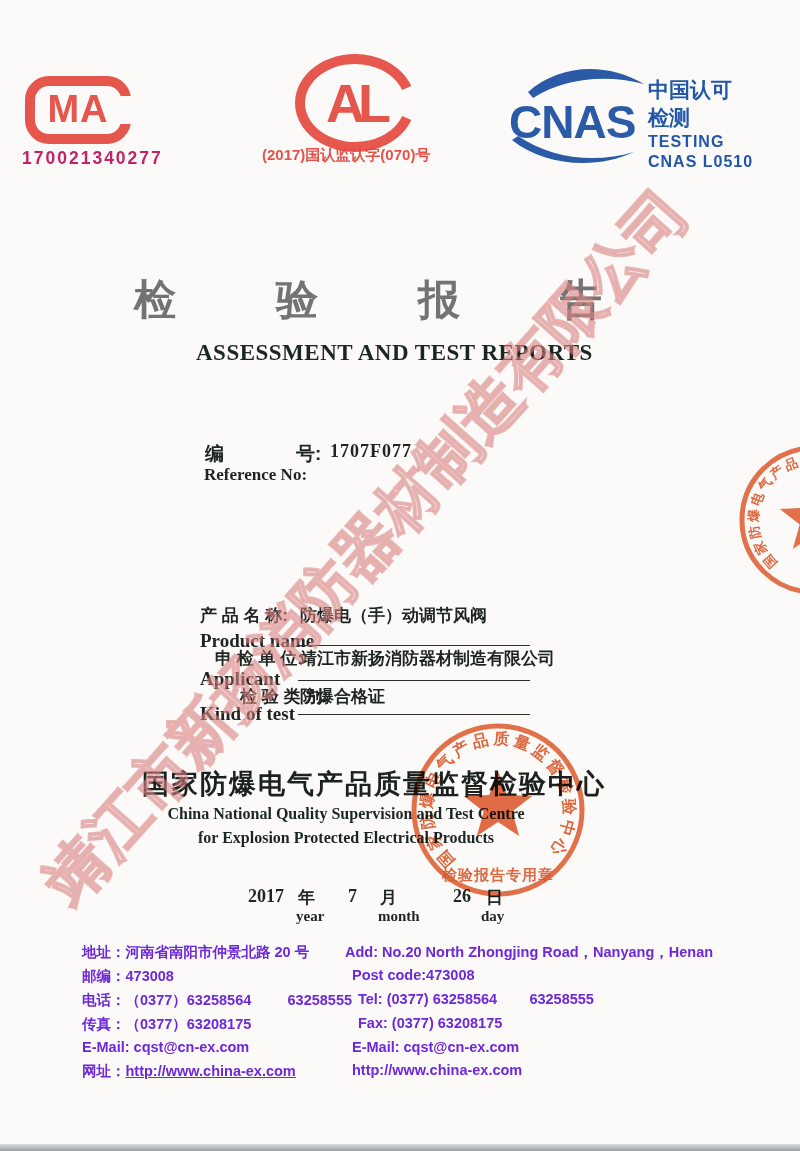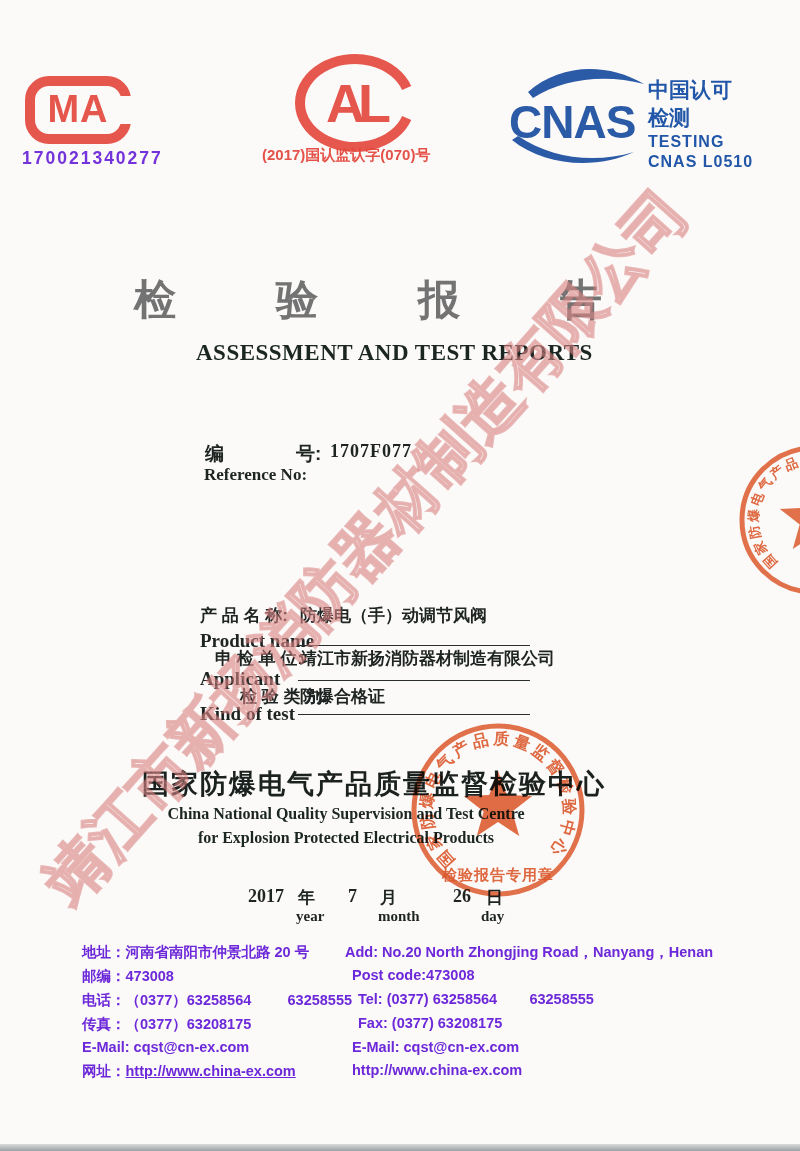--- a/index.html
+++ b/index.html
@@ -12,21 +12,21 @@
      font-family:"Liberation Serif",serif;
      color:rgba(236,190,190,0.26);-webkit-text-stroke:2px rgba(213,118,118,0.50);
      transform:rotate(-48.3deg);transform-origin:center center;z-index:3;pointer-events:none;}
   
   .cma-box{position:absolute;left:25px;top:76px;width:86px;height:48px;
      border:10px solid #e4493f;border-radius:24px;opacity:.92;}
   .cma-gap{position:absolute;right:-12px;top:50%;margin-top:-14px;width:14px;height:28px;background:#fbfaf8;}
   .cma-letters{position:absolute;left:0;top:2px;width:100%;text-align:center;
      font-size:38px;font-weight:bold;color:#e4493f;letter-spacing:1px;font-family:"Liberation Sans",sans-serif;}
   .cma-number{position:absolute;left:22px;top:148px;font-size:17.5px;font-weight:bold;
-     color:#6d28d9;letter-spacing:2px;opacity:.95;}
+     color:#be185d;letter-spacing:2px;opacity:.95;}
   
   .cal-caption{position:absolute;left:262px;top:146px;width:190px;
      font-size:15px;font-weight:bold;color:#e4493f;opacity:.95;}
   
   .cnas-line{position:absolute;left:648px;color:#2156a8;font-weight:bold;white-space:pre;}
   
   .title-cn{position:absolute;left:134px;top:272px;font-size:42px;font-weight:bold;
      letter-spacing:100px;font-family:"Liberation Serif",serif;color:#737373;white-space:pre;}
   .title-en{position:absolute;left:196px;top:340px;font-size:23px;font-weight:600;
      font-family:"Liberation Serif",serif;letter-spacing:.5px;color:#1b2622;white-space:pre;}

